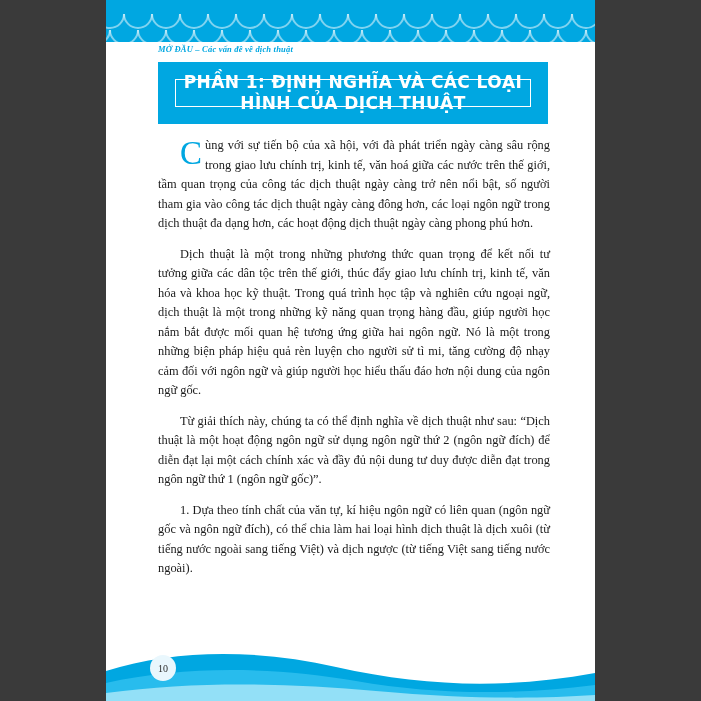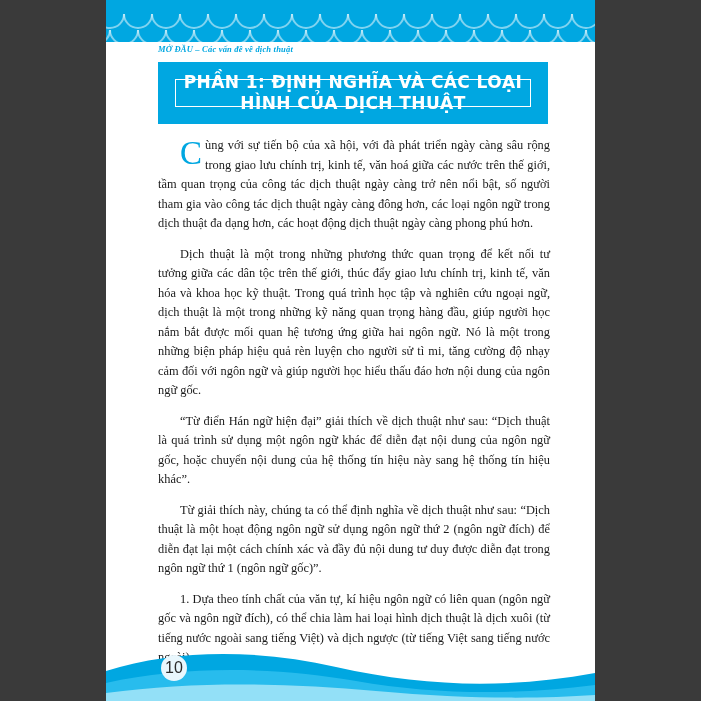--- a/index.html
+++ b/index.html
@@ -136,29 +136,29 @@
   .bottom-wave {
     position: absolute;
     left: 0;
     bottom: 0;
     width: 489px;
     height: 64px;
     overflow: hidden;
   }
   .page-number {
     position: absolute;
-    left: 55px;
+    left: 44px;
     bottom: 20px;
     width: 26px;
     height: 26px;
     border-radius: 50%;
     background: #e9f7fd;
     color: #2b2b2b;
-    font-family: Liberation Sans, sans-serif;
-    font-size: 16px;
+    font-family: Liberation Serif, serif;
+    font-size: 10px;
     display: flex;
     align-items: center;
     justify-content: center;
     z-index: 5;
   }
 </style>
 </head>
 <body>
 
 <div class="page">
@@ -219,21 +219,20 @@
       <div class="title-inner">
         <div class="title-text">PHẦN 1: ĐỊNH NGHĨA VÀ CÁC LOẠI HÌNH CỦA DỊCH THUẬT</div>
       </div>
     </div>
 
     <div class="body">
       <p class="para first">
         <span class="dropcap">C</span><span>ùng với sự tiến bộ của xã hội, với đà phát triển ngày càng sâu rộng trong giao lưu chính trị, kinh tế, văn hoá giữa các nước trên thế giới, tầm quan trọng của công tác dịch thuật ngày càng trở nên nổi bật, số người tham gia vào công tác dịch thuật ngày càng đông hơn, các loại ngôn ngữ trong dịch thuật đa dạng hơn, các hoạt động dịch thuật ngày càng phong phú hơn.</span>
       </p>
       <p class="para">Dịch thuật là một trong những phương thức quan trọng để kết nối tư tưởng giữa các dân tộc trên thế giới, thúc đẩy giao lưu chính trị, kinh tế, văn hóa và khoa học kỹ thuật. Trong quá trình học tập và nghiên cứu ngoại ngữ, dịch thuật là một trong những kỹ năng quan trọng hàng đầu, giúp người học nắm bắt được mối quan hệ tương ứng giữa hai ngôn ngữ. Nó là một trong những biện pháp hiệu quả rèn luyện cho người sử tì mi, tăng cường độ nhạy cảm đối với ngôn ngữ và giúp người học hiểu thấu đáo hơn nội dung của ngôn ngữ gốc.</p>
-      <p class="para">“Từ điển Hán ngữ hiện đại” giải thích về dịch thuật như sau: “Dịch thuật là quá trình sử dụng một ngôn ngữ khác để diễn đạt nội dung của ngôn ngữ gốc, hoặc chuyển nội dung của hệ thống tín hiệu này sang hệ thống tín hiệu khác”.</p>
       <p class="para">Từ giải thích này, chúng ta có thể định nghĩa về dịch thuật như sau: “Dịch thuật là một hoạt động ngôn ngữ sử dụng ngôn ngữ thứ 2 (ngôn ngữ đích) để diễn đạt lại một cách chính xác và đầy đủ nội dung tư duy được diễn đạt trong ngôn ngữ thứ 1 (ngôn ngữ gốc)”.</p>
       <p class="para">1. Dựa theo tính chất của văn tự, kí hiệu ngôn ngữ có liên quan (ngôn ngữ gốc và ngôn ngữ đích), có thể chia làm hai loại hình dịch thuật là dịch xuôi (từ tiếng nước ngoài sang tiếng Việt) và dịch ngược (từ tiếng Việt sang tiếng nước ngoài).</p>
     </div>
 
     <div class="bottom-wave">
       <svg width="489" height="64" viewBox="0 0 489 64" xmlns="http://www.w3.org/2000/svg">
         <path d="M0 34 C 70 12, 150 12, 230 30 C 320 50, 400 52, 489 36 L489 64 L0 64 Z" fill="#00a7e1"></path>
         <path d="M0 46 C 80 28, 170 30, 250 44 C 330 58, 410 58, 489 48 L489 64 L0 64 Z" fill="#2fc0ee" opacity="0.85"></path>
         <path d="M0 56 C 90 44, 180 46, 270 54 C 360 62, 430 62, 489 58 L489 64 L0 64 Z" fill="#9fe3f7" opacity="0.9"></path>
       </svg>

